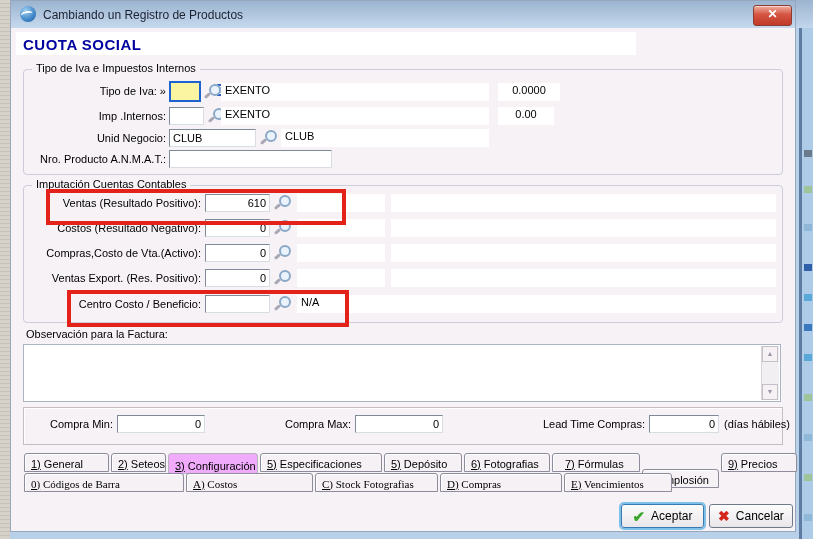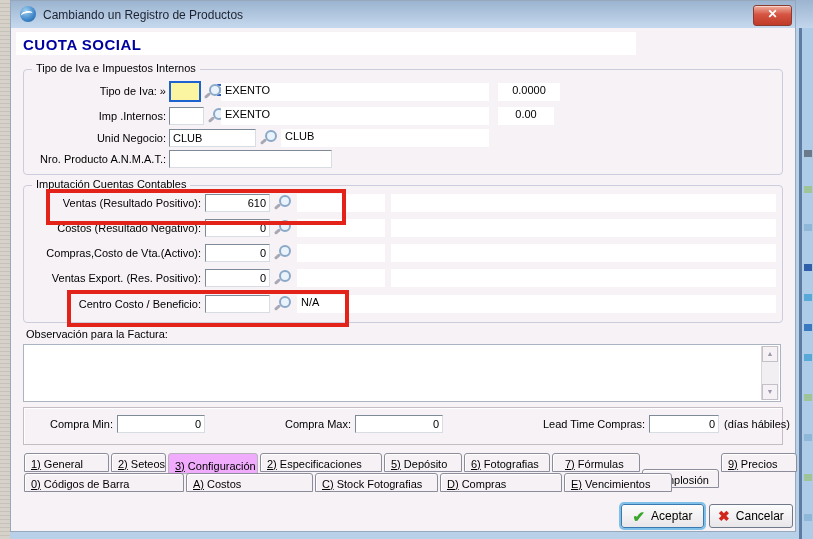--- a/index.html
+++ b/index.html
@@ -190,29 +190,29 @@
     <div class="lbl r" style="left:245px;top:417px;width:95px;">Compra Max:</div>
     <input class="inp num" style="left: 344px; top: 414px; width: 88px; height: 18px;" value="0">
     <div class="lbl r" style="left:490px;top:417px;width:144px;">Lead Time Compras:</div>
     <input class="inp num" style="left: 638px; top: 414px; width: 70px; height: 18px;" value="0">
     <div class="lbl" style="left:713px;top:417px;">(días hábiles)</div>
 
     <div class="tabsrow" style="top:452px;">
       <button class="tab" style="width:85px;">1) General</button>
       <button class="tab" style="width:55px;">2) Seteos</button>
       <button class="tab active" style="width:90px;">3) Configuración</button>
-      <button class="tab" style="width:122px;">2) Especificaciones</button>
+      <button class="tab" style="width:122px;">5) Especificaciones</button>
       <button class="tab" style="width:78px;">5) Depósito</button>
       <button class="tab" style="width:86px;">6) Fotografias</button>
       <button class="tab" style="width:88px;padding-left:12px;">7) Fórmulas</button>
       <button class="tab" style="width:77px;margin-top:16px;">8) Implosión</button>
       <button class="tab" style="width:76px;">9) Precios</button>
     </div>
 
-    <div class="tabsrow" style="top:472px;">
+    <div class="tabsrow" style="top:472px;font-family:Liberation Serif, serif;">
       <button class="tab" style="width:160px;">0) Códigos de Barra</button>
       <button class="tab" style="width:127px;">A) Costos</button>
       <button class="tab" style="width:123px;">C) Stock Fotografias</button>
       <button class="tab" style="width:122px;">D) Compras</button>
       <button class="tab" style="width:108px;">E) Vencimientos</button>
     </div>
 
     <button class="btn focus" style="left:610px;top:503px;width:83px;">
       <span class="glyph-check">✔</span>
       <span>Aceptar</span>

